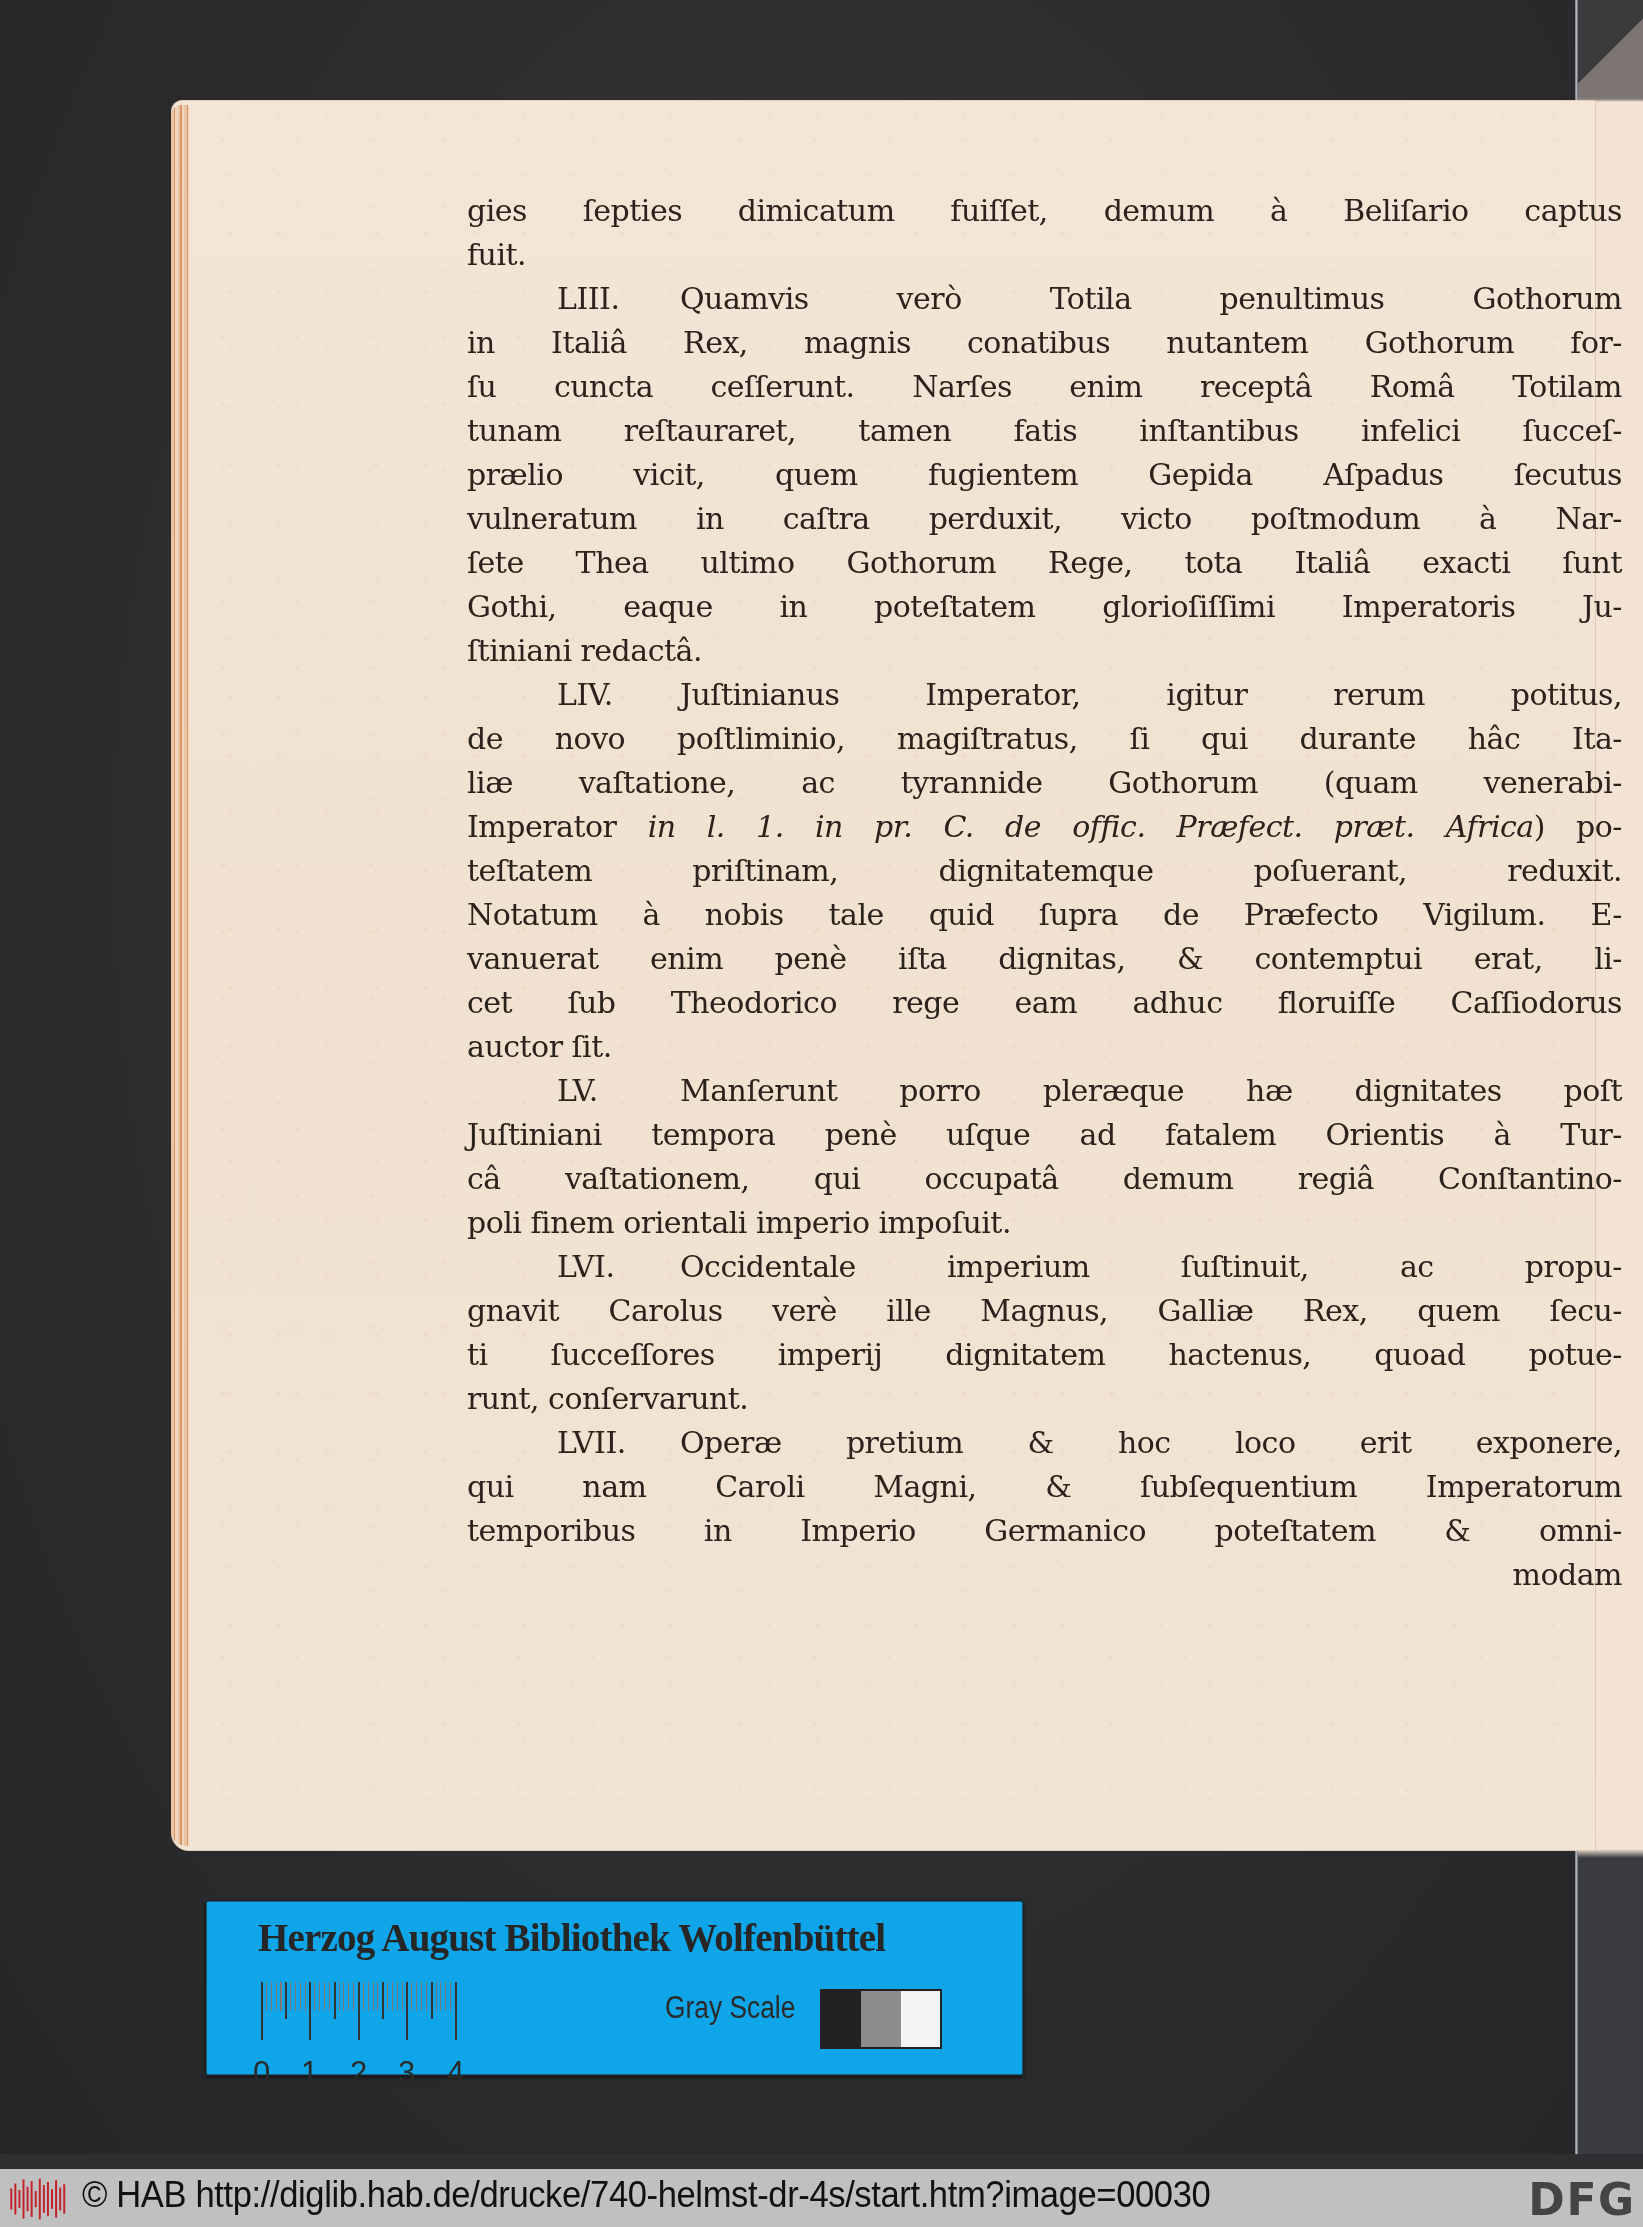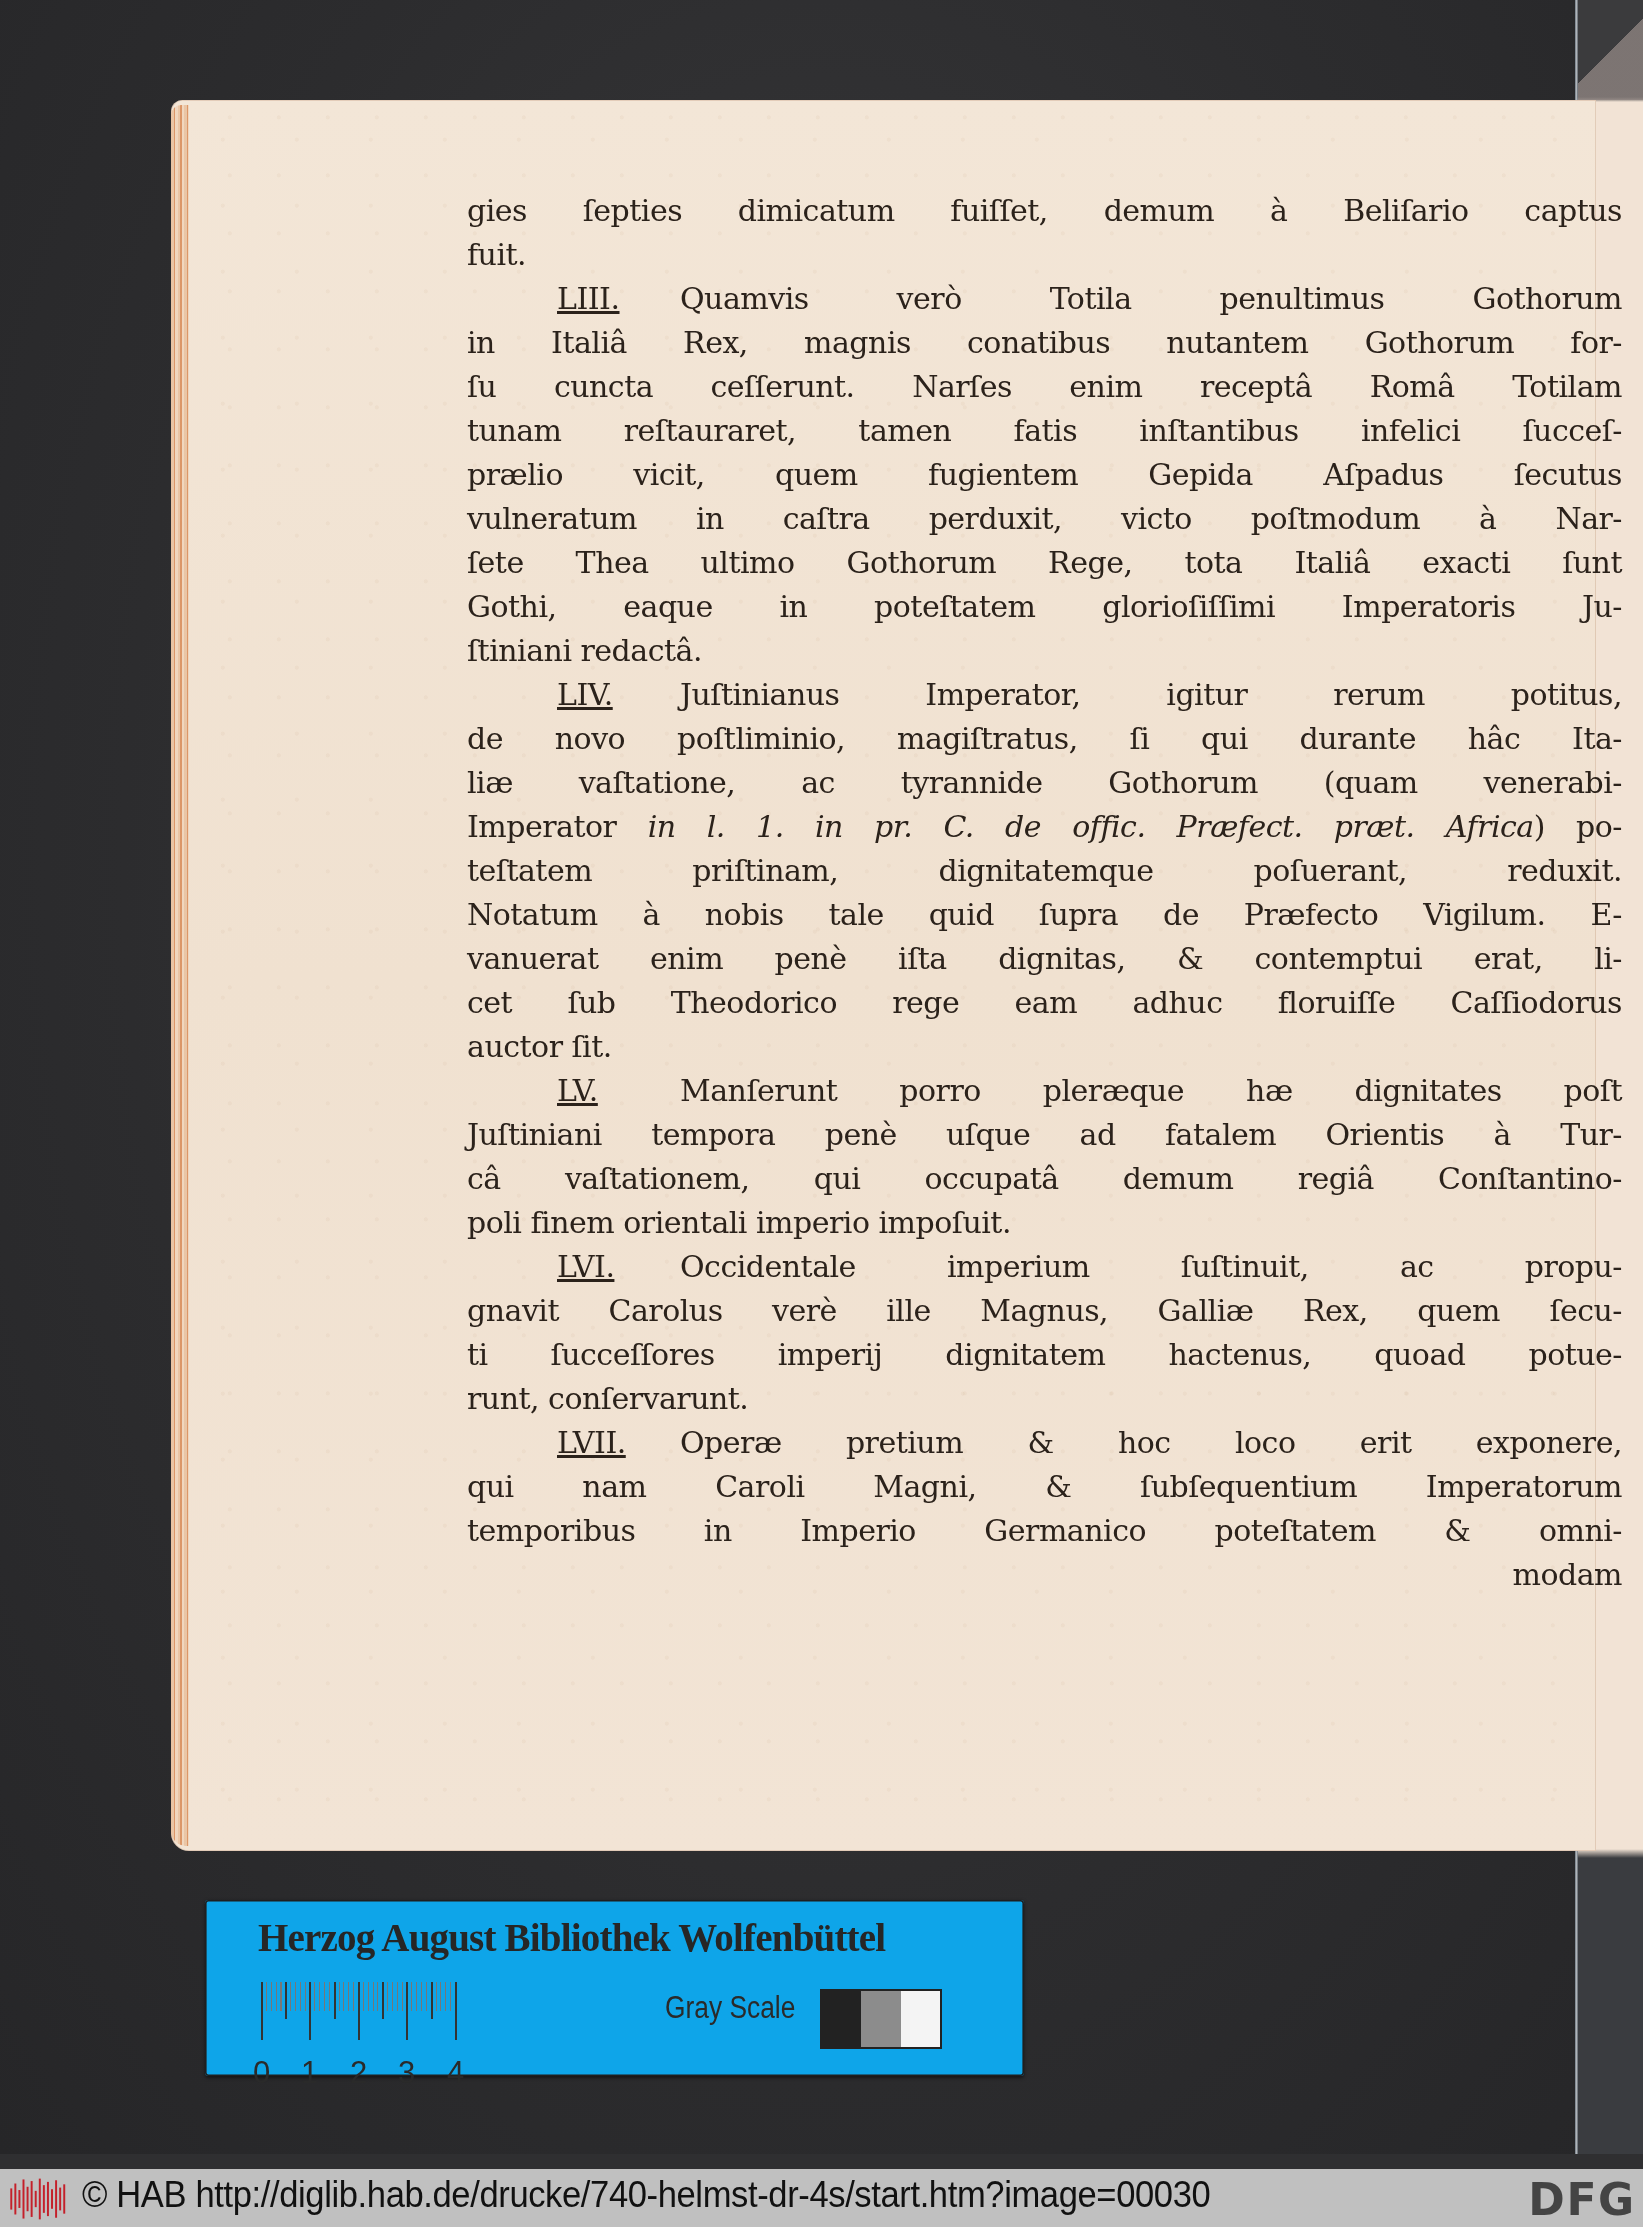--- a/index.html
+++ b/index.html
@@ -52,21 +52,21 @@
     line-height: 44px;
     letter-spacing: -0.5px;
   }
   .line {
     display: block; white-space: nowrap; text-align: justify;
     text-align-last: justify; height: 44px; overflow: visible;
   }
   .line.last { text-align-last: left; }
   .line.right { text-align-last: right; }
   .indent { padding-left: 90px; }
-  .sec-num { display: inline-block; min-width: 123px; text-decoration: underline; }
+  .sec-num { display: inline-block; min-width: 123px; }
   .ital { font-style: italic; }
 
   
   .card {
     position: absolute; left: 205px; top: 1900px; width: 819px; height: 176px;
     background: #0ea5e9;
     border-radius: 3.3px;
     box-shadow: 0 0 0 1.6px #1f1f1f inset, 0 1.6px 3.3px rgba(0,0,0,.5);
   }
   .card-title {

